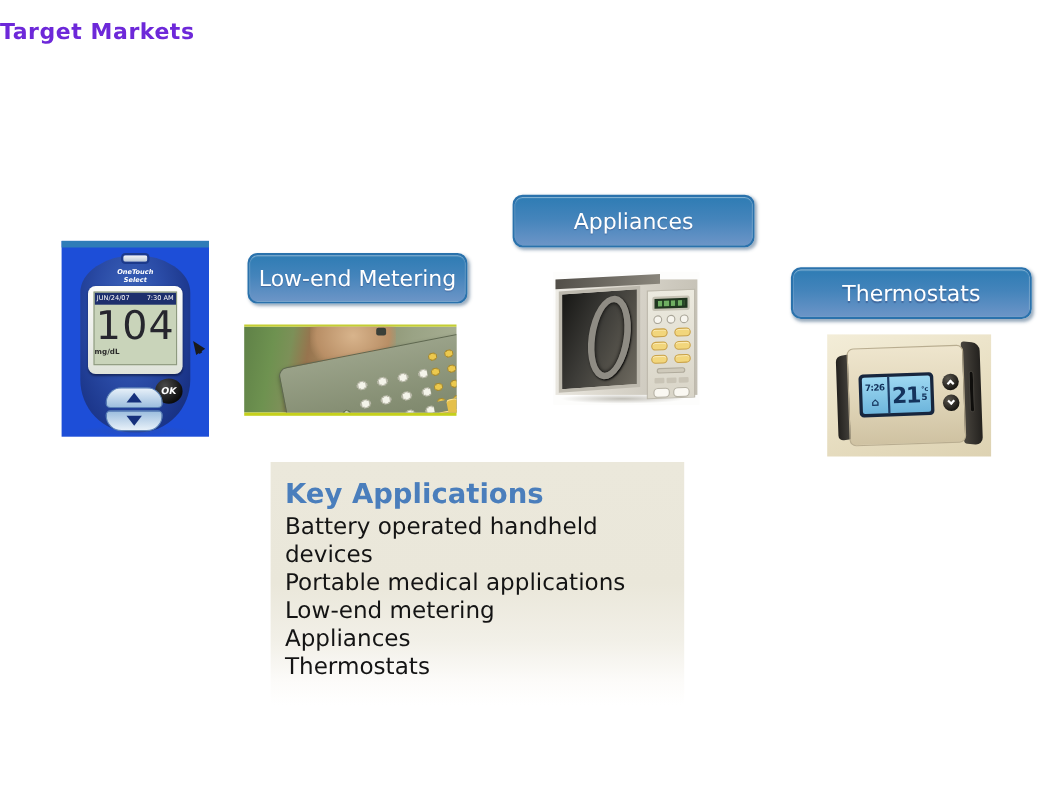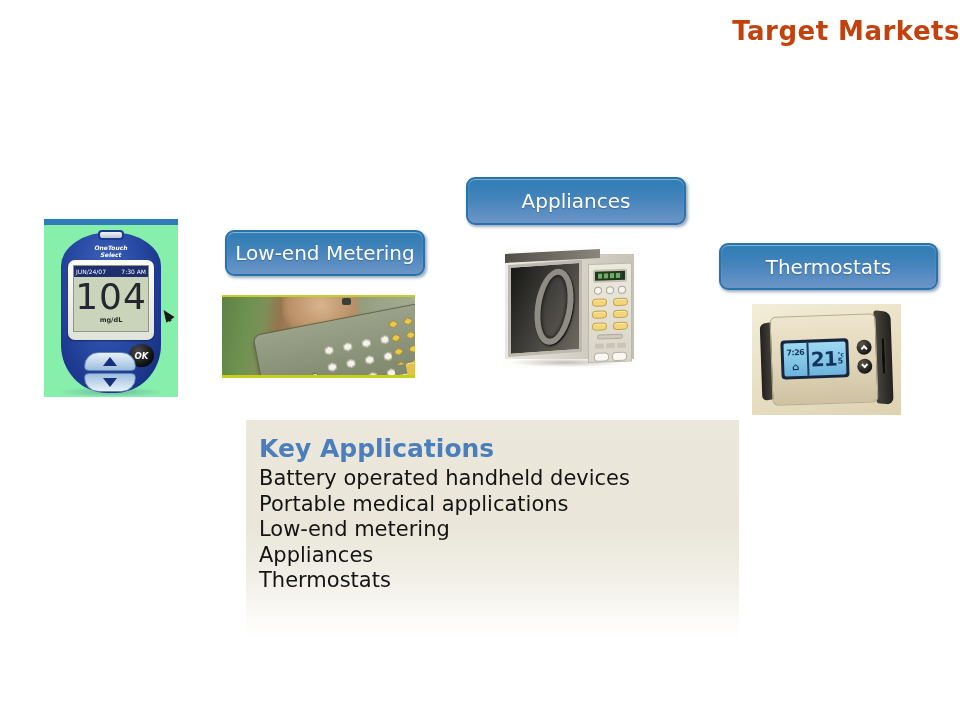--- a/index.html
+++ b/index.html
@@ -4,58 +4,58 @@
 <style>
   * { margin:0; padding:0; box-sizing:border-box; }
   html,body { background:#888; }
   .slide {
     position:relative; width:960px; height:720px; margin:0 auto;
     background:#ffffff; overflow:hidden;
     font-family:"DejaVu Sans","Liberation Sans",sans-serif;
   }
   .slide-title {
     position:absolute; top:16px; left:0; width:100%;
-    text-align:right; font-size:26px; font-weight:bold; color:#c2410c;
+    text-align:left; font-size:20px; font-weight:bold; color:#6d28d9;
     letter-spacing:.5px;
   }
   
   .market-btn {
     position:absolute; border-radius:9px; border:2px solid #2a72ac;
     background:linear-gradient(180deg,#2e7cb4 0%,#4484bb 45%,#6c95c7 100%);
     color:#fff; font-size:20px; display:flex; align-items:center; justify-content:center;
     box-shadow: inset 0 1px 1px rgba(255,255,255,.45), 1.5px 2px 3px rgba(30,70,110,.45);
     text-shadow:0 1px 1px rgba(0,0,60,.25); white-space:nowrap; cursor:default;
   }
   #btn-portable   { left:22px;  top:177px; width:178px; height:43px; }
   #btn-metering   { left:225px; top:230px; width:200px; height:46px; }
   #btn-appliances { left:466px; top:177px; width:220px; height:48px; }
   #btn-thermostats{ left:719px; top:243px; width:219px; height:47px; }
 
   
-  .img-glucose { position:absolute; left:44px; top:219px; width:134px; height:178px; background:#86efac; }
+  .img-glucose { position:absolute; left:56px; top:219px; width:134px; height:178px; background:#1d4ed8; }
   .gm-strip { position:absolute; top:0; left:0; right:0; height:6px; background:#2f7cb8; }
   .gm-shadow { position:absolute; left:14px; bottom:0; width:106px; height:10px;
     background:radial-gradient(ellipse at center, rgba(60,80,140,.35), transparent 70%); }
   .gm-body { position:absolute; left:17px; top:13px; width:100px; height:161px;
     background:radial-gradient(ellipse at 45% 32%, #3f68bd 0%, #2a4ba6 42%, #1a3488 78%, #122a73 100%);
     border-radius:50px 50px 46px 46px / 34px 34px 48px 48px; }
   .gm-notch { position:absolute; left:50%; top:-2px; transform:translateX(-50%);
     width:26px; height:10px; background:linear-gradient(#f4f6f8,#b9c6d6);
     border:2px solid #1c3a8c; border-radius:4px; }
   .gm-brand { position:absolute; top:12px; width:100%; text-align:center; color:#fff;
     font-size:6px; line-height:7px; font-style:italic; font-weight:bold; }
   .gm-screen { position:absolute; left:7px; top:28px; width:86px; height:80px;
     background:linear-gradient(#fdfdfc,#dfe3da); border-radius:7px;
     box-shadow:0 1px 2px rgba(0,0,20,.45); }
   .gm-lcd { position:absolute; left:5px; right:5px; top:5px; bottom:8px;
     background:#c9d4ba; border:1px solid #8e9a80; overflow:hidden; }
   .gm-datebar { height:11px; background:#1d2f6d; color:#fff; font-size:6px;
     display:flex; justify-content:space-between; align-items:center; padding:0 2px; font-style:normal; }
   .gm-reading { font-size:36px; line-height:39px; text-align:center; color:#26262e; letter-spacing:1px; }
-  .gm-units { text-align:center; font-size:6.5px; font-weight:bold; color:#2a2a2a; }
+  .gm-units { text-align:left; font-size:6.5px; font-weight:bold; color:#2a2a2a; }
   .gm-ok { position:absolute; right:7px; top:112px; width:25px; height:23px; border-radius:50%;
     background:radial-gradient(circle at 35% 30%, #4a4a4a, #0c0c0c 72%);
     color:#fff; font-size:8.5px; font-style:italic; font-weight:bold;
     display:flex; align-items:center; justify-content:center; }
   .gm-arrow-btn { position:absolute; left:23px; width:52px; height:19px;
     display:flex; align-items:center; justify-content:center; border:1px solid #5d83b8; }
   .gm-btn-up { top:120px; border-radius:26px 26px 8px 8px;
     background:linear-gradient(180deg,#e8f1f9,#9dbede); }
   .gm-btn-down { top:141px; border-radius:8px 8px 26px 26px;
     background:linear-gradient(180deg,#9dbede,#e8f1f9); }
@@ -158,21 +158,21 @@
   .th-temp-frac { font-size:8px; font-weight:bold; line-height:8px; }
   .th-round-btn { position:absolute; left:85px; width:15px; height:15px; border-radius:50%;
     background:radial-gradient(circle at 35% 30%, #5a564e, #191713 72%);
     display:flex; align-items:center; justify-content:center; }
   .th-btn-up { top:25px; } .th-btn-down { top:44px; }
   .chev { width:5px; height:5px; }
   .chev-up { border-top:2px solid #fff; border-left:2px solid #fff; transform:rotate(45deg) translate(1px,1px); }
   .chev-down { border-bottom:2px solid #fff; border-right:2px solid #fff; transform:rotate(45deg) translate(-1px,-1px); }
 
   
-  .key-apps { position:absolute; left:246px; top:420px; width:493px; height:221px;
+  .key-apps { position:absolute; left:246px; top:420px; width:376px; height:221px;
     background:linear-gradient(180deg,#ebe8db 0%,#eae7da 50%,#f2f0e8 74%,#fcfbf9 90%,#ffffff 100%);
     padding:14px 0 0 13px; }
   .ka-title { color:#4a7ebc; font-size:25px; font-weight:bold; margin-bottom:3px; }
   .ka-item { font-size:21px; color:#141414; line-height:25.5px; }
 </style>
 </head>
 <body>
 
 <div class="slide">
 

